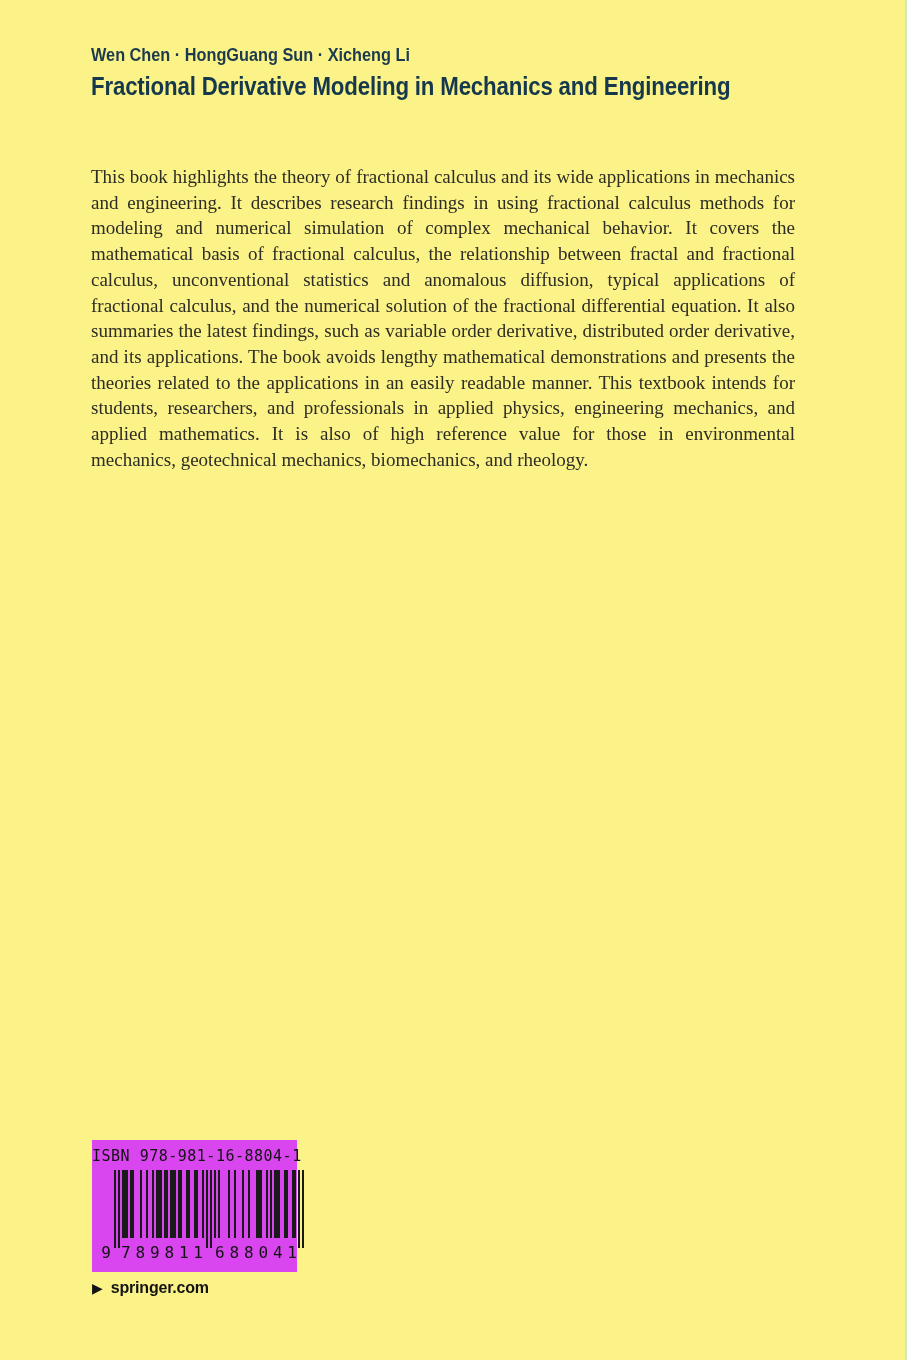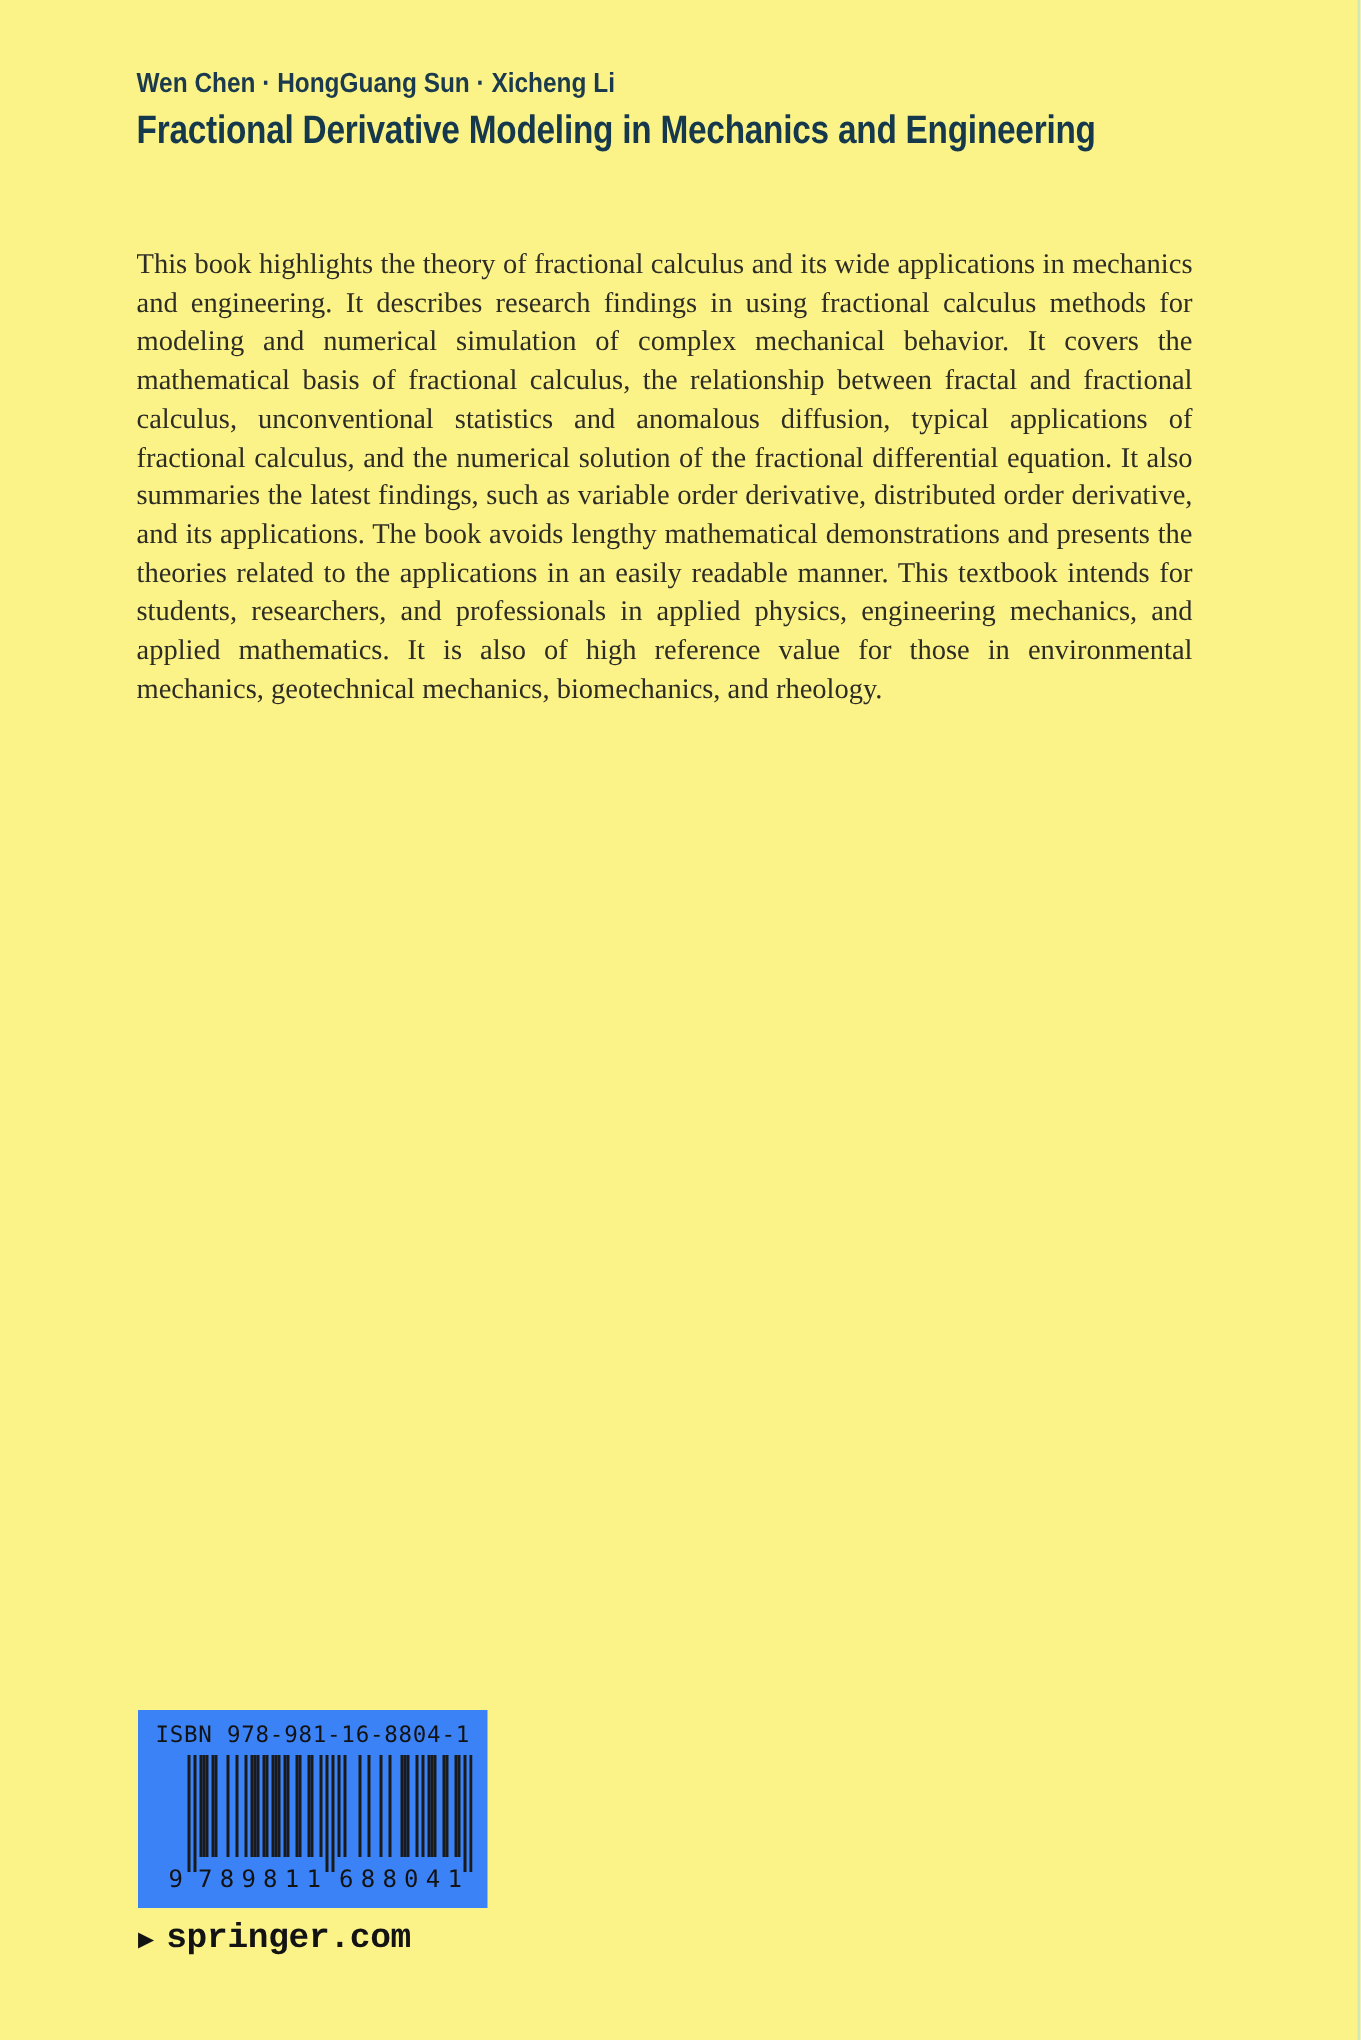--- a/index.html
+++ b/index.html
@@ -35,22 +35,22 @@
   }
   .synopsis{
     position:absolute;left:91px;top:164px;width:704px;
     font-family:"Liberation Serif","DejaVu Serif",serif;
     font-size:19px;line-height:25.7px;
     color:#2D2C25;
     text-align:justify;
   }
   .barcode-box{
     position:absolute;left:92px;top:1140px;
-    width:233px;height:132px;
-    background:#3b82f6;
+    width:205px;height:132px;
+    background:#d946ef;
     box-sizing:border-box;
     padding-top:7px;
     text-align:center;
   }
   .isbn-label{
     font-family:"DejaVu Sans Mono","Liberation Mono",monospace;
     font-size:15px;line-height:19px;
     letter-spacing:0.5px;
     color:#121212;
     white-space:nowrap;
@@ -68,24 +68,23 @@
   .publisher-row{
     position:absolute;left:92px;top:1279px;
     display:flex;align-items:center;gap:8px;
     color:#131313;
   }
   .publisher-arrow{
     font-size:14px;line-height:14px;
     color:#131313;
   }
   .publisher-label{
-    font-size:23px;font-weight:700;
+    font-size:16px;font-weight:700;
     letter-spacing:-0.2px;
     white-space:nowrap;
-    font-family:Liberation Mono, monospace;
   }
 </style>
 </head>
 <body>
 
 <div class="page">
 
   <div class="authors">Wen Chen · HongGuang Sun · Xicheng Li</div>
 
   <div class="title">Fractional Derivative Modeling in Mechanics and Engineering</div>

